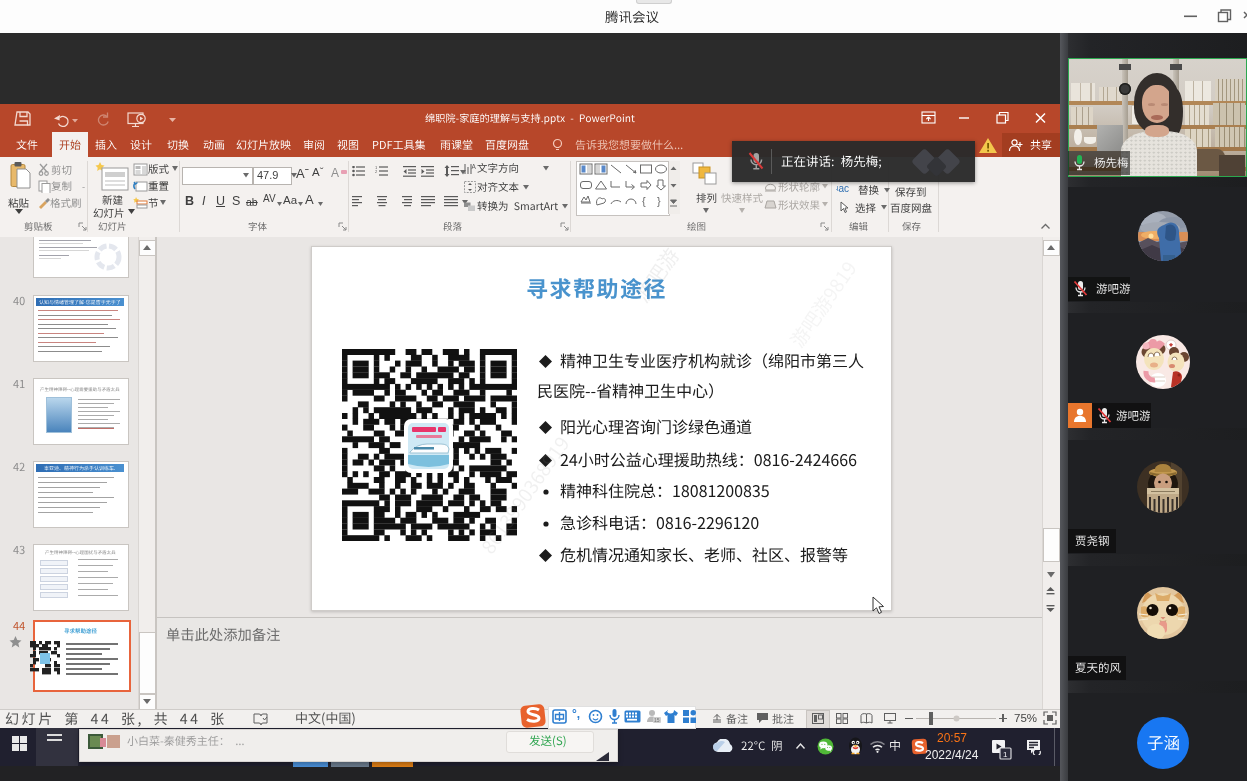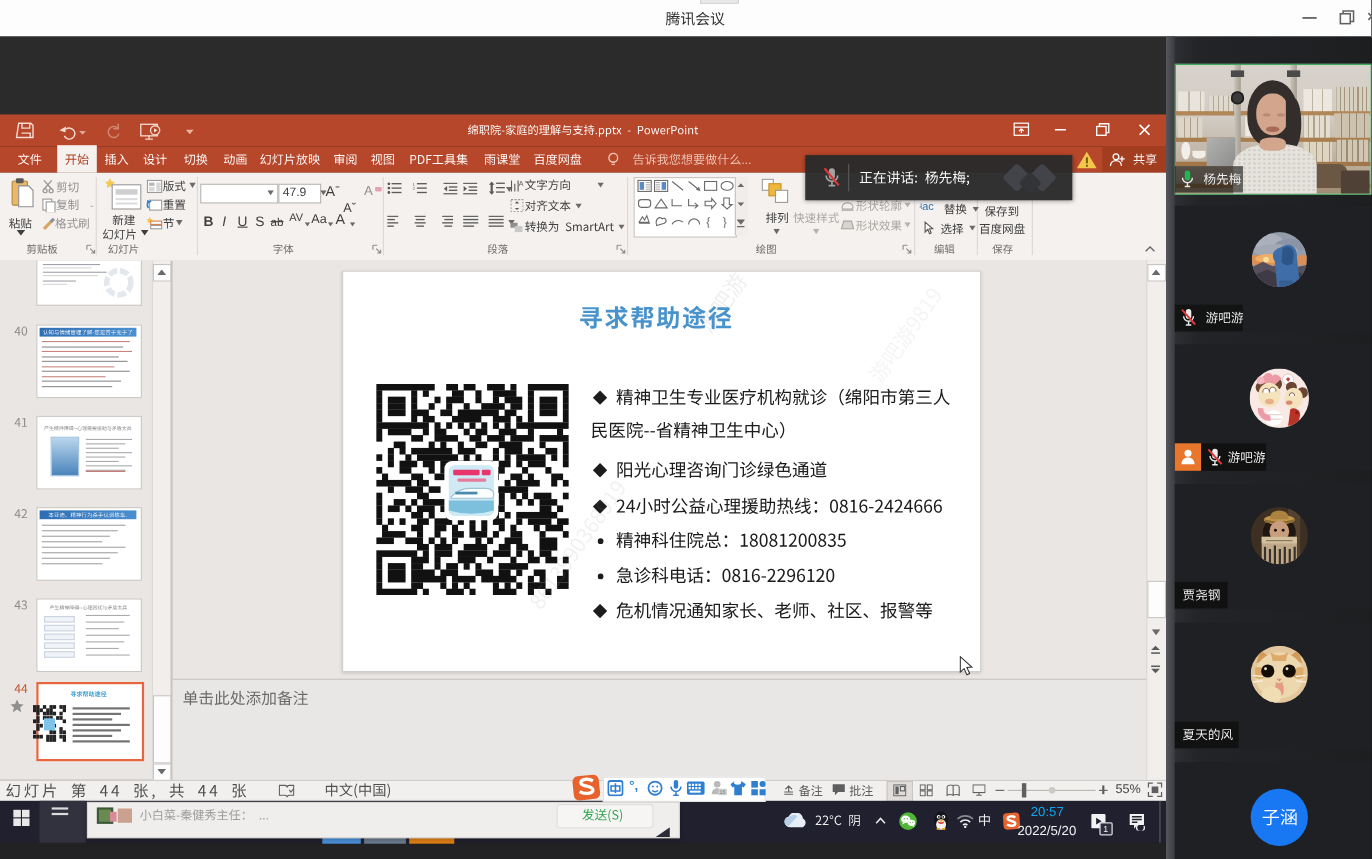--- a/index.html
+++ b/index.html
@@ -662,21 +662,21 @@
 <div class="a" style="left:182px;top:167px;width:69px;height:16px;background:#fff;border:1px solid #b8b4b0"></div>
 <svg class="a" style="left:243px;top:173px;width:6px;height:5px" viewBox="0 0 6 5">
       <path d="M0 0 h6 l-3 4.5 z" fill="#6a6a6a"></path>
     </svg>
 <div class="a" style="left:253px;top:167px;width:37px;height:16px;background:#fff;border:1px solid #b8b4b0"></div>
 <span class="lt" style="left:257px;top:168.5px;font-size:11px;color:#3f3f3f">47.9</span>
 <svg class="a" style="left:291px;top:173px;width:6px;height:5px" viewBox="0 0 6 5">
       <path d="M0 0 h6 l-3 4.5 z" fill="#6a6a6a"></path>
     </svg>
 <span class="lt" style="left:296px;top:166px;font-size:13px;color:#3f3f3f">Aˉ</span>
-<span class="lt" style="left:312px;top:184px;font-size:11.5px;color:#3f3f3f">Aˇ</span>
+<span class="lt" style="left:312px;top:166px;font-size:11.5px;color:#3f3f3f">Aˇ</span>
 <span class="lt" style="left:331px;top:166px;font-size:12px;color:#8f8f8f">A</span>
 <div class="a" style="left:341px;top:170px;width:6px;height:4px;background:#e8a0b4;border-radius:1px"></div>
 <span class="lt" style="left:185px;top:194px;font-size:12.5px;font-weight:bold;color:#3f3f3f">B</span>
 <span class="lt" style="left:202px;top:194px;font-size:12.5px;font-style:italic;color:#3f3f3f">I</span>
 <span class="lt" style="left:216px;top:194px;font-size:12.5px;text-decoration:underline;color:#3f3f3f">U</span>
 <span class="lt" style="left:232px;top:194px;font-size:12.5px;color:#3f3f3f">S</span>
 <span class="lt" style="left:246px;top:196px;font-size:10.5px;text-decoration:line-through;color:#3f3f3f">ab</span>
 <span class="lt" style="left:263px;top:193px;font-size:10px;color:#3f3f3f">AV</span>
 <span class="lt" style="left:283px;top:194px;font-size:11.5px;color:#3f3f3f">Aa</span>
 <span class="lt" style="left:305px;top:192px;font-size:13px;color:#3f3f3f">A</span>
@@ -1488,21 +1488,21 @@
       <path d="M6 8 v2 M3.5 10 h5" stroke="#5f5f5f"></path>
     </svg>
 <div class="a" style="left:905px;top:717.5px;width:8px;height:1.6px;background:#5f5f5f"></div>
 <div class="a" style="left:916px;top:718px;width:80px;height:1px;background:#b9b5b1"></div>
 <div class="a" style="left:929px;top:712px;width:4px;height:13px;background:#5f5f5f"></div>
 <svg class="a" style="left:952px;top:714px;width:9px;height:9px" viewBox="0 0 9 9">
       <circle cx="4.5" cy="4.5" r="3" fill="#cdc9c5"></circle>
     </svg>
 <div class="a" style="left:999px;top:717.5px;width:8px;height:1.6px;background:#5f5f5f"></div>
 <div class="a" style="left:1002.2px;top:714.3px;width:1.6px;height:8px;background:#5f5f5f"></div>
-<span class="lt" style="left:1014px;top:712px;font-size:11.5px;color:#444">55%</span>
+<span class="lt" style="left:1014px;top:712px;font-size:11.5px;color:#444">75%</span>
 <svg class="a" style="left:1043px;top:711px;width:14px;height:14px" viewBox="0 0 14 14">
       <g fill="none" stroke="#5f5f5f" stroke-width="1.2">
         <path d="M1 5 V1 h4 M9 1 h4 v4 M13 9 v4 h-4 M5 13 H1 V9"></path>
       </g>
       <rect x="4" y="4" width="6" height="6" fill="#5f5f5f"></rect>
     </svg>
 <div class="a" style="left:0px;top:728px;width:1060px;height:38px;background:#20202f"></div>
 <svg class="a" style="left:12px;top:736px;width:15px;height:15px" viewBox="0 0 15 15">
       <rect x="0" y="0" width="7" height="7" fill="#e8e8e8"></rect>
       <rect x="8" y="0" width="7" height="7" fill="#e8e8e8"></rect>
@@ -1560,22 +1560,22 @@
     </svg>
 <svg class="t" style="left:889.0px;top:750.4px">
       <g transform="scale(0.01200,-0.01200)" fill="#f0f0f0">
         <use href="#g184" x="0"></use>
       </g>
     </svg>
 <svg class="a" style="left:911px;top:738px;width:17px;height:17px" viewBox="0 0 17 17">
       <rect x="1" y="1" width="15" height="15" rx="3.5" fill="#e8622d" transform="rotate(-4 8 8)"></rect>
       <path d="M12 5.2 c-2.5-1.8-7-1.4-7 1 c0 2.8 7 1.6 7 4.4 c0 2.4-5 2.8-7.5 1" stroke="#fff" stroke-width="2.2" fill="none"></path>
     </svg>
-<span class="lt" style="left:937px;top:731px;font-size:12px;color:#0ea5e9">20:57</span>
-<span class="lt" style="left:925px;top:748px;font-size:12px;color:#f0f0f0">2022/5/20</span>
+<span class="lt" style="left:937px;top:731px;font-size:12px;color:#f97316">20:57</span>
+<span class="lt" style="left:925px;top:748px;font-size:12px;color:#f0f0f0">2022/4/24</span>
 <svg class="a" style="left:992px;top:740px;width:22px;height:20px" viewBox="0 0 22 20">
       <rect x="0" y="0" width="13" height="13" rx="1" fill="#f2f2f4"></rect>
       <path d="M4.5 3.5 l5 3 -5 3 z" fill="#22222e"></path>
       <rect x="8" y="8" width="11" height="11" rx="1" fill="#2c2c3c" stroke="#d8d8dc" stroke-width="1.2"></rect>
       <text x="11" y="16.5" font-size="8" fill="#f2f2f4" font-family="Liberation Sans">1</text>
     </svg>
 <svg class="a" style="left:1026px;top:739px;width:15px;height:16px" viewBox="0 0 15 16">
       <path d="M1 1 h13 v10 h-6 l-3 3.5 v-3.5 H1 z" fill="#f2f2f4"></path>
       <path d="M3 3.5 h9 M3 6 h9 M3 8.5 h5" stroke="#22222e" stroke-width="1.3"></path>
       <path d="M10 10 a3.5 3.5 0 1 0 4 2" fill="none" stroke="#f2f2f4" stroke-width="1.2"></path>

